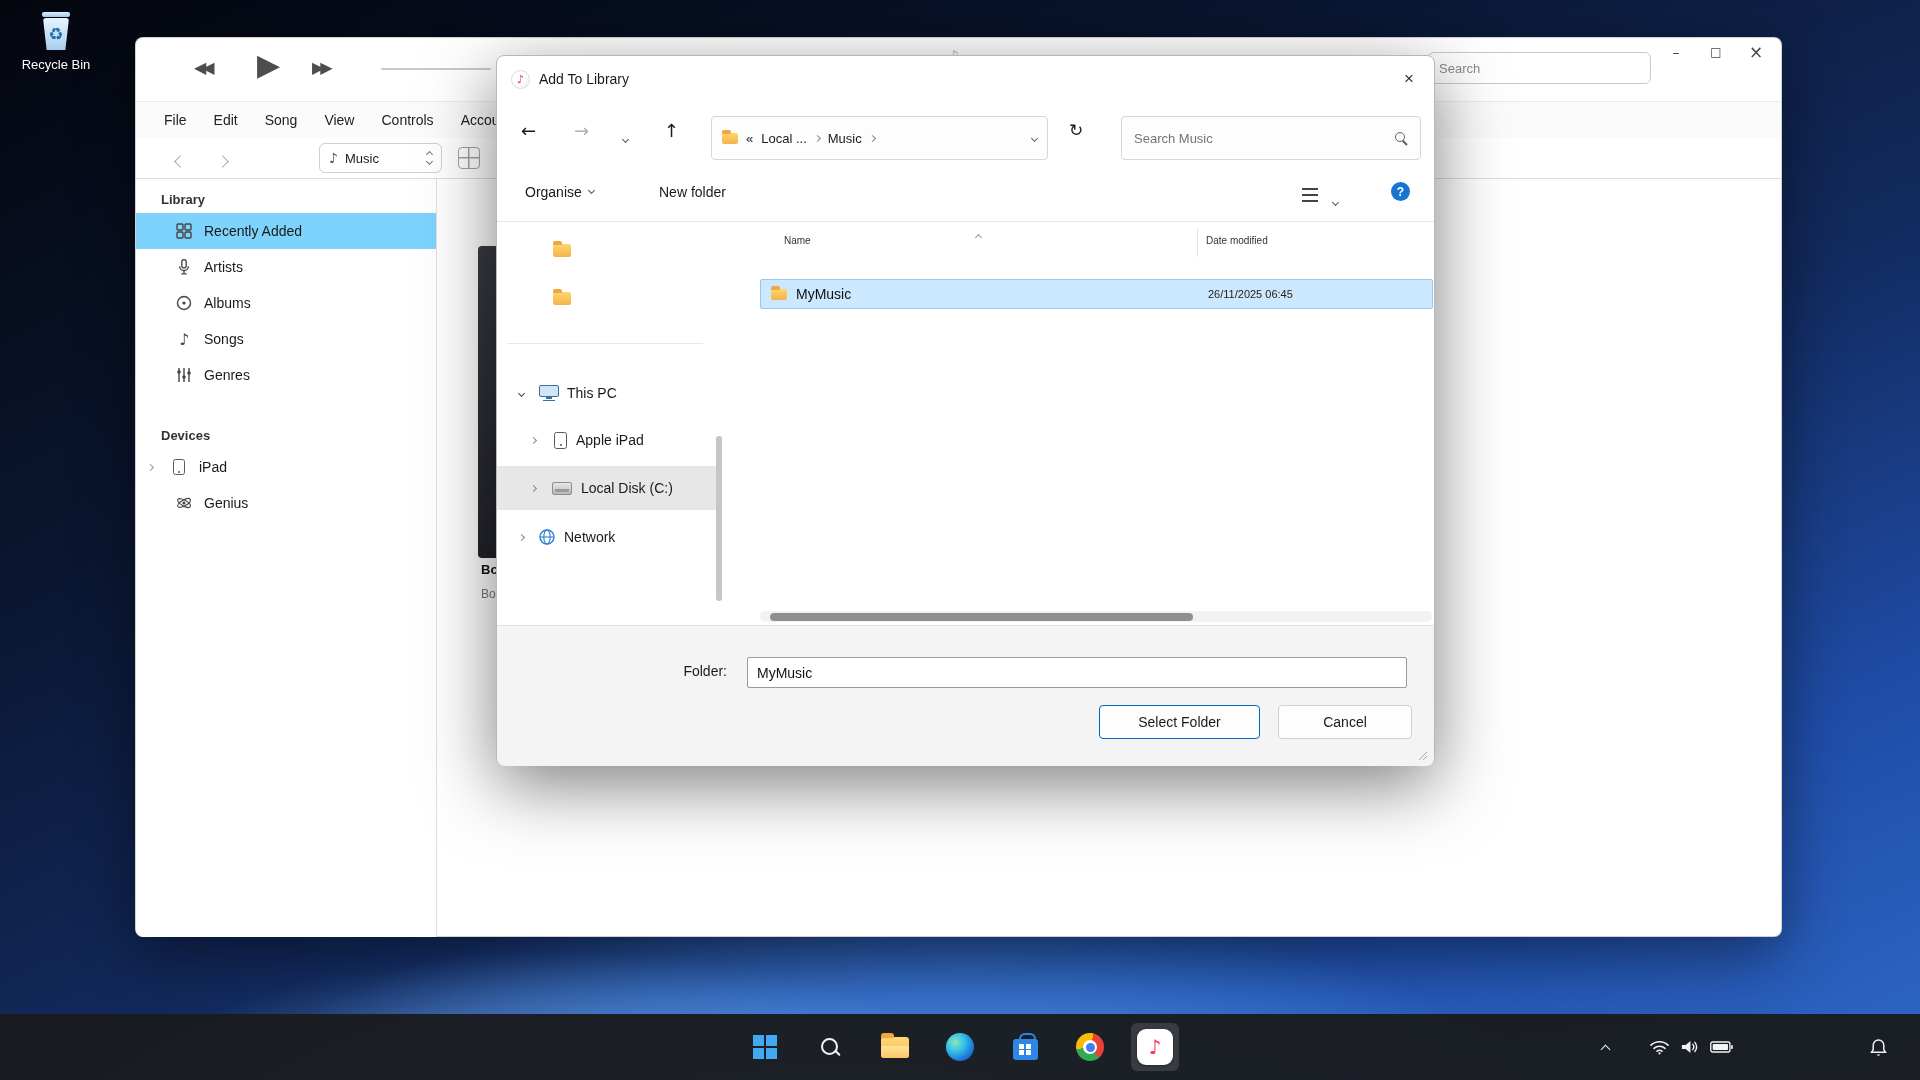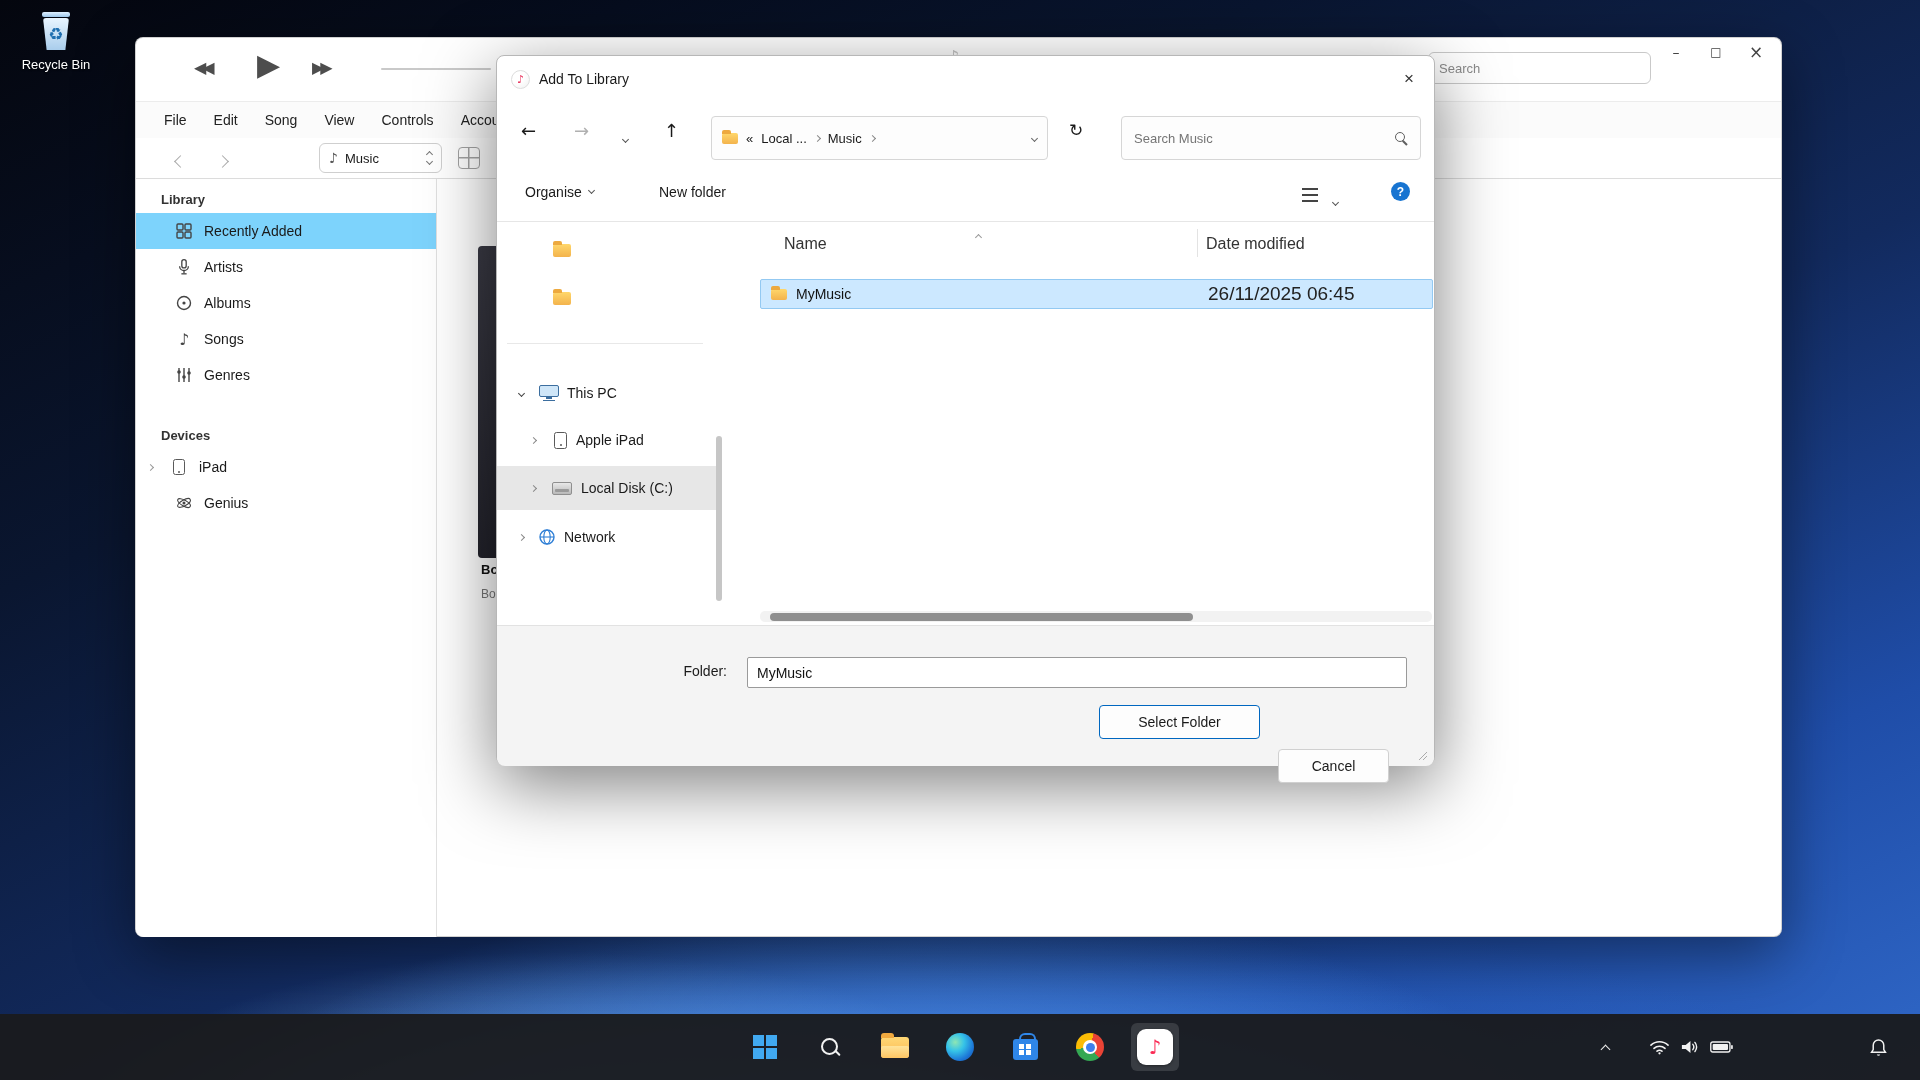--- a/index.html
+++ b/index.html
@@ -107,35 +107,35 @@
   .tree-divider { position:absolute; left:10px; top:120px; width:196px; height:1px; background:#e8e8e8; }
   .tree-label { font-size:14px; color:#1a1a1a; }
   .vscroll { position:absolute; left:219px; top:213px; width:6px; height:165px; background:#c6c6c6; border-radius:3px; }
 
   .folder { position:relative; display:inline-block; width:18px; height:13px; border-radius:2px; background:linear-gradient(180deg,#ffd76b,#f3b34c); }
   .folder::before { content:""; position:absolute; top:-3px; left:0; width:9px; height:4px; border-radius:2px 2px 0 0; background:#eda93f; }
   .folder.sm { width:16px; height:11px; }
 
   .list { position:absolute; left:239px; top:0; width:700px; height:100%; }
   .list-head { position:absolute; left:0; top:0; width:100%; height:40px; }
-  .col-label { position:absolute; top:12px; font-size:16px; color:#333; cursor:pointer; }
+  .col-label { position:absolute; top:12px; font-size:10px; color:#333; cursor:pointer; }
   .sort-chev { position:absolute; left:240px; top:4px; }
   .col-div { position:absolute; left:461px; top:6px; width:1px; height:28px; background:#e3e3e3; }
   .file-row { position:absolute; left:24px; top:56px; width:673px; height:30px; background:#cce8ff; border:1px solid #93c9f2; border-radius:2px; display:flex; align-items:center; padding-left:10px; gap:9px; cursor:pointer; }
   .file-name { font-size:14px; color:#111; flex:1; }
-  .file-date { position:absolute; left:447px; font-size:19px; color:#222; }
+  .file-date { position:absolute; left:447px; font-size:11px; color:#222; }
   .hscroll-track { position:absolute; left:263px; top:388px; width:672px; height:11px; background:#f2f2f2; border-radius:5px; }
   .hscroll-thumb { position:absolute; left:10px; top:1.5px; width:423px; height:8px; background:#8f8f8f; border-radius:4px; cursor:pointer; }
 
   .dlg-footer { position:absolute; left:0; top:569px; width:100%; height:141px; background:#f4f4f4; border-top:1px solid #e2e2e2; border-radius:0 0 8px 8px; }
   .folder-label { position:absolute; left:130px; top:37px; width:100px; text-align:right; font-size:14px; color:#1a1a1a; }
   .folder-input { position:absolute; left:250px; top:31px; width:660px; height:31px; border:1px solid #9a9a9a; border-radius:2px; padding:0 9px; font-size:14px; color:#111; background:#fff; font-family:"Liberation Sans",sans-serif; }
   .btn { position:absolute; top:79px; height:34px; background:#fdfdfd; border-radius:4px; font-size:14px; color:#1a1a1a; display:flex; align-items:center; justify-content:center; cursor:pointer; font-family:"Liberation Sans",sans-serif; }
   .btn.primary { left:602px; width:161px; border:1px solid #0067c0; }
-  .btn.plain { left:781px; width:111px; border:1px solid #d0d0d0;margin-top:44px; }
+  .btn.plain { left:781px; width:134px; border:1px solid #d0d0d0; }
   .grip { position:absolute; right:7px; bottom:6px; width:11px; height:11px;
       background:linear-gradient(135deg,transparent 0 60%,#aaa 60% 66%,transparent 66% 78%,#aaa 78% 84%,transparent 84%); }
 
   
   .pc-ic { width:20px; height:17px; position:relative; }
   .pc-ic .scr { position:absolute; left:0; top:0; width:20px; height:12px; border:1.5px solid #3c6e9f; border-radius:2px; background:#cfe6f8; }
   .pc-ic .st1 { position:absolute; left:7px; top:12.5px; width:6px; height:2px; background:#3c6e9f; }
   .pc-ic .st2 { position:absolute; left:4px; top:15px; width:12px; height:1.5px; background:#3c6e9f; }
   .tablet-ic { width:13px; height:17px; border:1.5px solid #5a5a5a; border-radius:2.5px; position:relative; background:#fff; }
   .tablet-ic::after { content:""; position:absolute; left:50%; bottom:1.5px; width:2px; height:2px; margin-left:-1px; border-radius:50%; background:#5a5a5a; }

